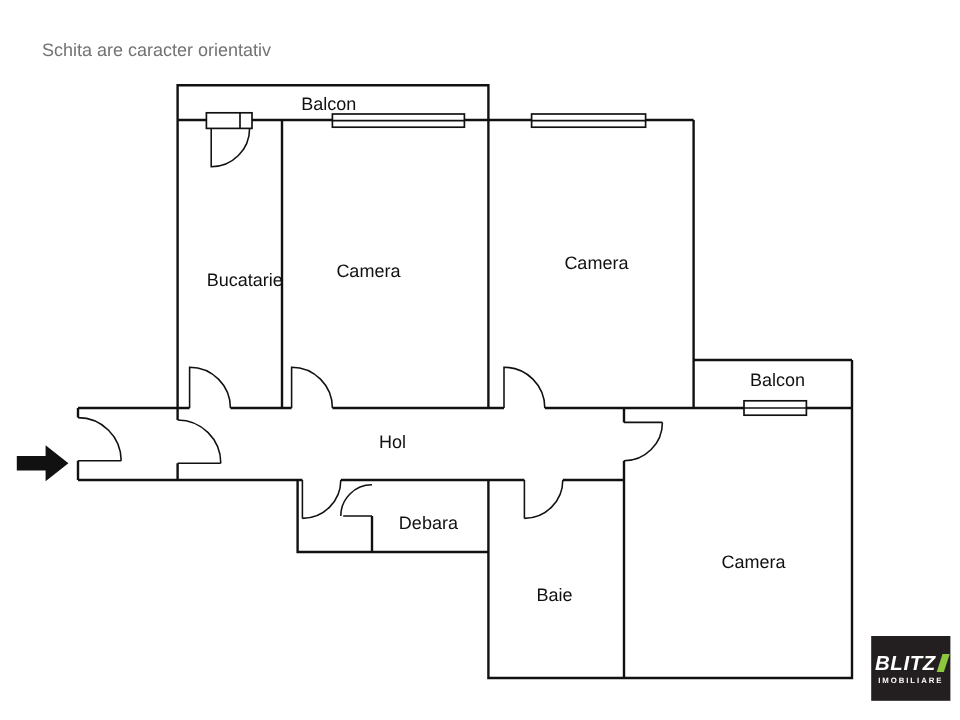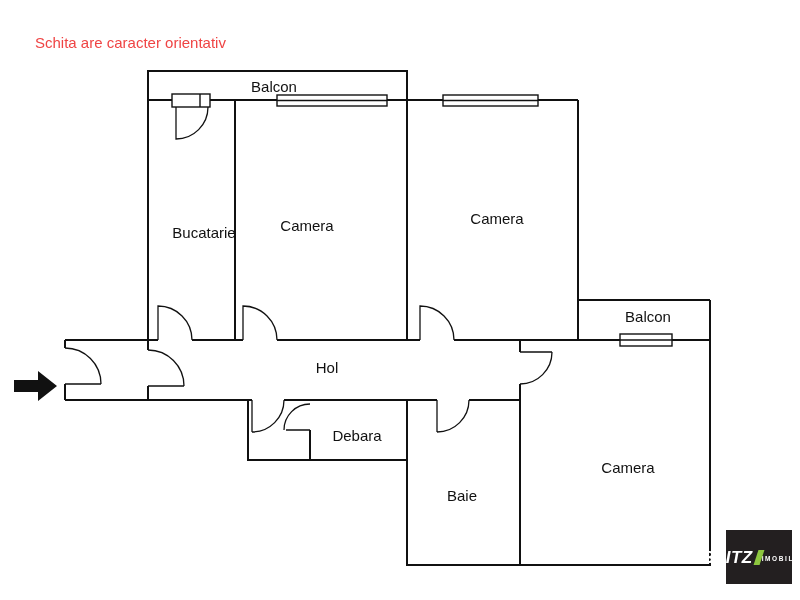--- a/index.html
+++ b/index.html
@@ -9,42 +9,42 @@
     height: 600px;
     background: #ffffff;
     overflow: hidden;
     font-family: "Liberation Sans", sans-serif;
   }
   .disclaimer {
     position: absolute;
     left: 35px;
     top: 34px;
     font-size: 15px;
-    color: #ef4444;
+    color: #737373;
   }
   .plan-svg {
     position: absolute;
     left: 0;
     top: 0;
   }
   .plan-svg text {
     font-family: "Liberation Sans", sans-serif;
     font-size: 15px;
     fill: #111111;
   }
   .logo {
     position: absolute;
     right: 8px;
     bottom: 16px;
     width: 66px;
     height: 54px;
     background: #231f20;
     color: #ffffff;
     display: flex;
-    flex-direction: row;
+    flex-direction: column;
     justify-content: center;
     align-items: center;
   }
   .logo-top { display: flex; align-items: center; gap: 3px; }
   .logo-brand {
     font-weight: bold;
     font-style: italic;
     font-size: 17px;
     letter-spacing: 0.5px;
     line-height: 1;

